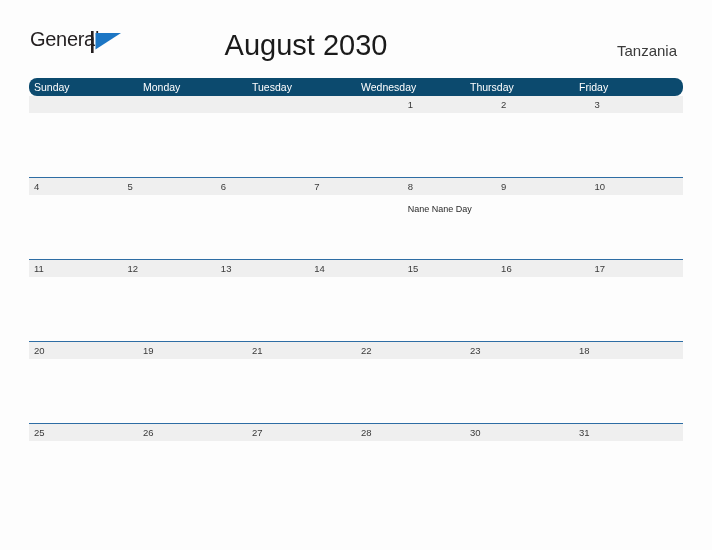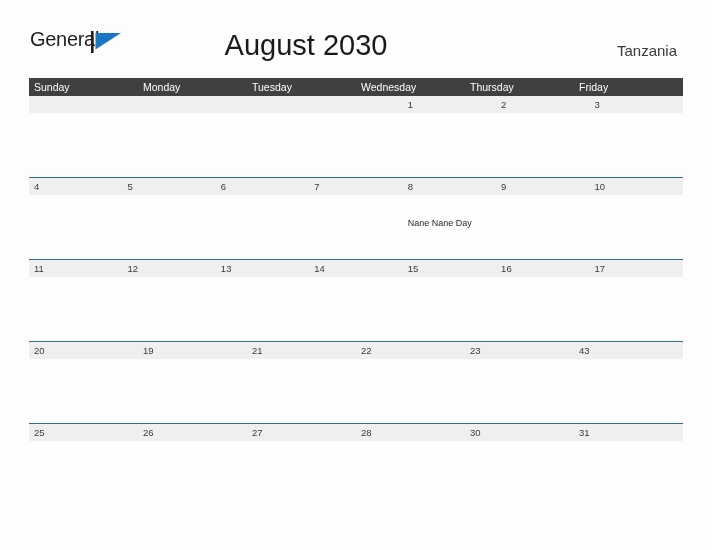--- a/index.html
+++ b/index.html
@@ -84,22 +84,23 @@
 
   
   .calendar {
     position: absolute;
     left: 29px;
     top: 78px;
     width: 654px;
   }
   .weekday-row {
     display: flex;
-    background: #404040;
+    background: #0c4a6e;
     height: 18px;
+    border-radius: 8px;
   }
   .weekday {
     flex: 1 1 0;
     color: #ffffff;
     font-size: 10.5px;
     line-height: 18px;
     padding-left: 5px;
     box-sizing: border-box;
     white-space: nowrap;
   }
@@ -126,21 +127,21 @@
   }
   .events {
     display: flex;
     height: 64px;
     background: transparent;
   }
   .event-cell {
     flex: 1 1 0;
     box-sizing: border-box;
     padding-left: 5px;
-    padding-top: 17px;
+    padding-top: 3px;
   }
   .event-text {
     font-size: 9px;
     line-height: 12px;
     color: #2a2a2a;
     white-space: nowrap;
   }
 </style>
 </head>
 <body>
@@ -239,21 +240,21 @@
       </div>
     </div>
 
     <div class="week">
       <div class="band">
         <div class="day">20</div>
         <div class="day">19</div>
         <div class="day">21</div>
         <div class="day">22</div>
         <div class="day">23</div>
-        <div class="day">43</div>
+        <div class="day">18</div>
       </div>
       <div class="events">
         <div class="event-cell"><span class="event-text"></span></div>
         <div class="event-cell"><span class="event-text"></span></div>
         <div class="event-cell"><span class="event-text"></span></div>
         <div class="event-cell"><span class="event-text"></span></div>
         <div class="event-cell"><span class="event-text"></span></div>
         <div class="event-cell"><span class="event-text"></span></div>
         <div class="event-cell"><span class="event-text"></span></div>
       </div>

